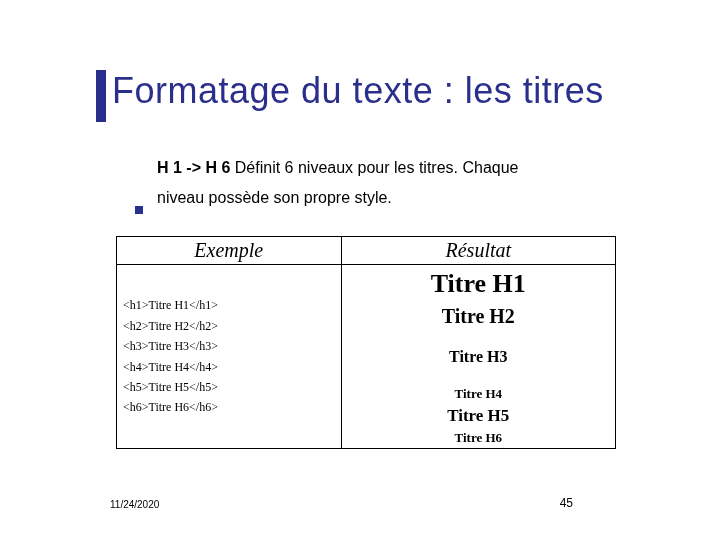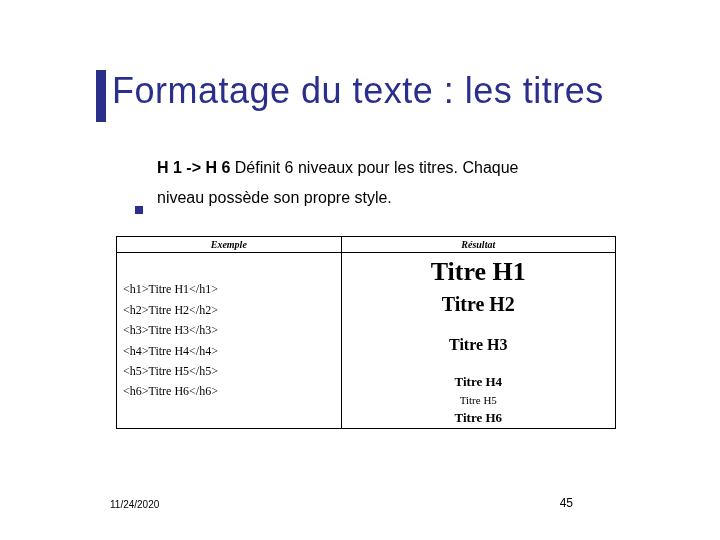--- a/index.html
+++ b/index.html
@@ -7,29 +7,29 @@
   .slide { position: relative; width: 628px; height: 540px; padding: 40px 40px 30px 40px; }
   .accent-bar { position: absolute; left: 96px; top: 70px; width: 10px; height: 52px; background: #2b2f8c; }
   .title { position: absolute; left: 112px; top: 70px; font-size: 36px; font-weight: 400; color: #2b2f8c; letter-spacing: 0.5px; }
   .bullets { position: absolute; left: 135px; top: 153px; right: 60px; }
   .bullet-row { display: flex; align-items: flex-end; gap: 14px; font-size: 16px; line-height: 1.9; }
   .bullet-sq { width: 8px; height: 8px; background: #2b2f8c; margin-top: 10px; flex: 0 0 auto; }
   .bullet-text { font-size: 16px; }
   .bullet-text .strong { font-weight: 700; }
   .extbl { position: absolute; left: 116px; top: 236px; width: 500px; border-collapse: collapse; font-family: "Times New Roman", Times, serif; }
   .extbl th, .extbl td { border: 1px solid #000; padding: 2px 6px; }
-  .extbl th { font-style: italic; font-weight: 700; text-align: center; font-size: 10px; }
+  .extbl th { font-style: italic; font-weight: 400; text-align: center; font-size: 20px; }
   .extbl td { vertical-align: middle; }
   .code-col { width: 45%; font-size: 12px; line-height: 1.7; padding: 6px 8px; }
   .result-col { width: 55%; text-align: center; padding: 4px 6px 8px 6px; }
   .r1 { font-family: "Times New Roman", serif; font-weight: 700; font-size: 26px; margin: 2px 0 6px 0; }
   .r2 { font-family: "Times New Roman", serif; font-weight: 700; font-size: 20px; margin: 3px 0; }
   .r3 { font-family: "Times New Roman", serif; font-weight: 700; font-size: 16px; margin: 20px 0; }
   .r4 { font-family: "Times New Roman", serif; font-weight: 700; font-size: 13px; margin: 4px 0; }
-  .r5 { font-family: "Times New Roman", serif; font-weight: 400; font-size: 11px; margin: 4px 0; }
+  .r5 { font-family: "Times New Roman", serif; font-weight: 700; font-size: 17px; margin: 4px 0; }
   .r6 { font-family: "Times New Roman", serif; font-weight: 700; font-size: 13px;  margin: 0 0; }
   .footer-date { position: absolute; left: 110px; bottom: 30px; font-size: 10px; }
   .footer-page { position: absolute; right: 55px; bottom: 30px; font-size: 12px; }
 </style>
 </head>
 <body>
 
 <div class="slide">
   <div class="accent-bar"></div>
   <h1 class="title">Formatage du texte : les titres</h1>

